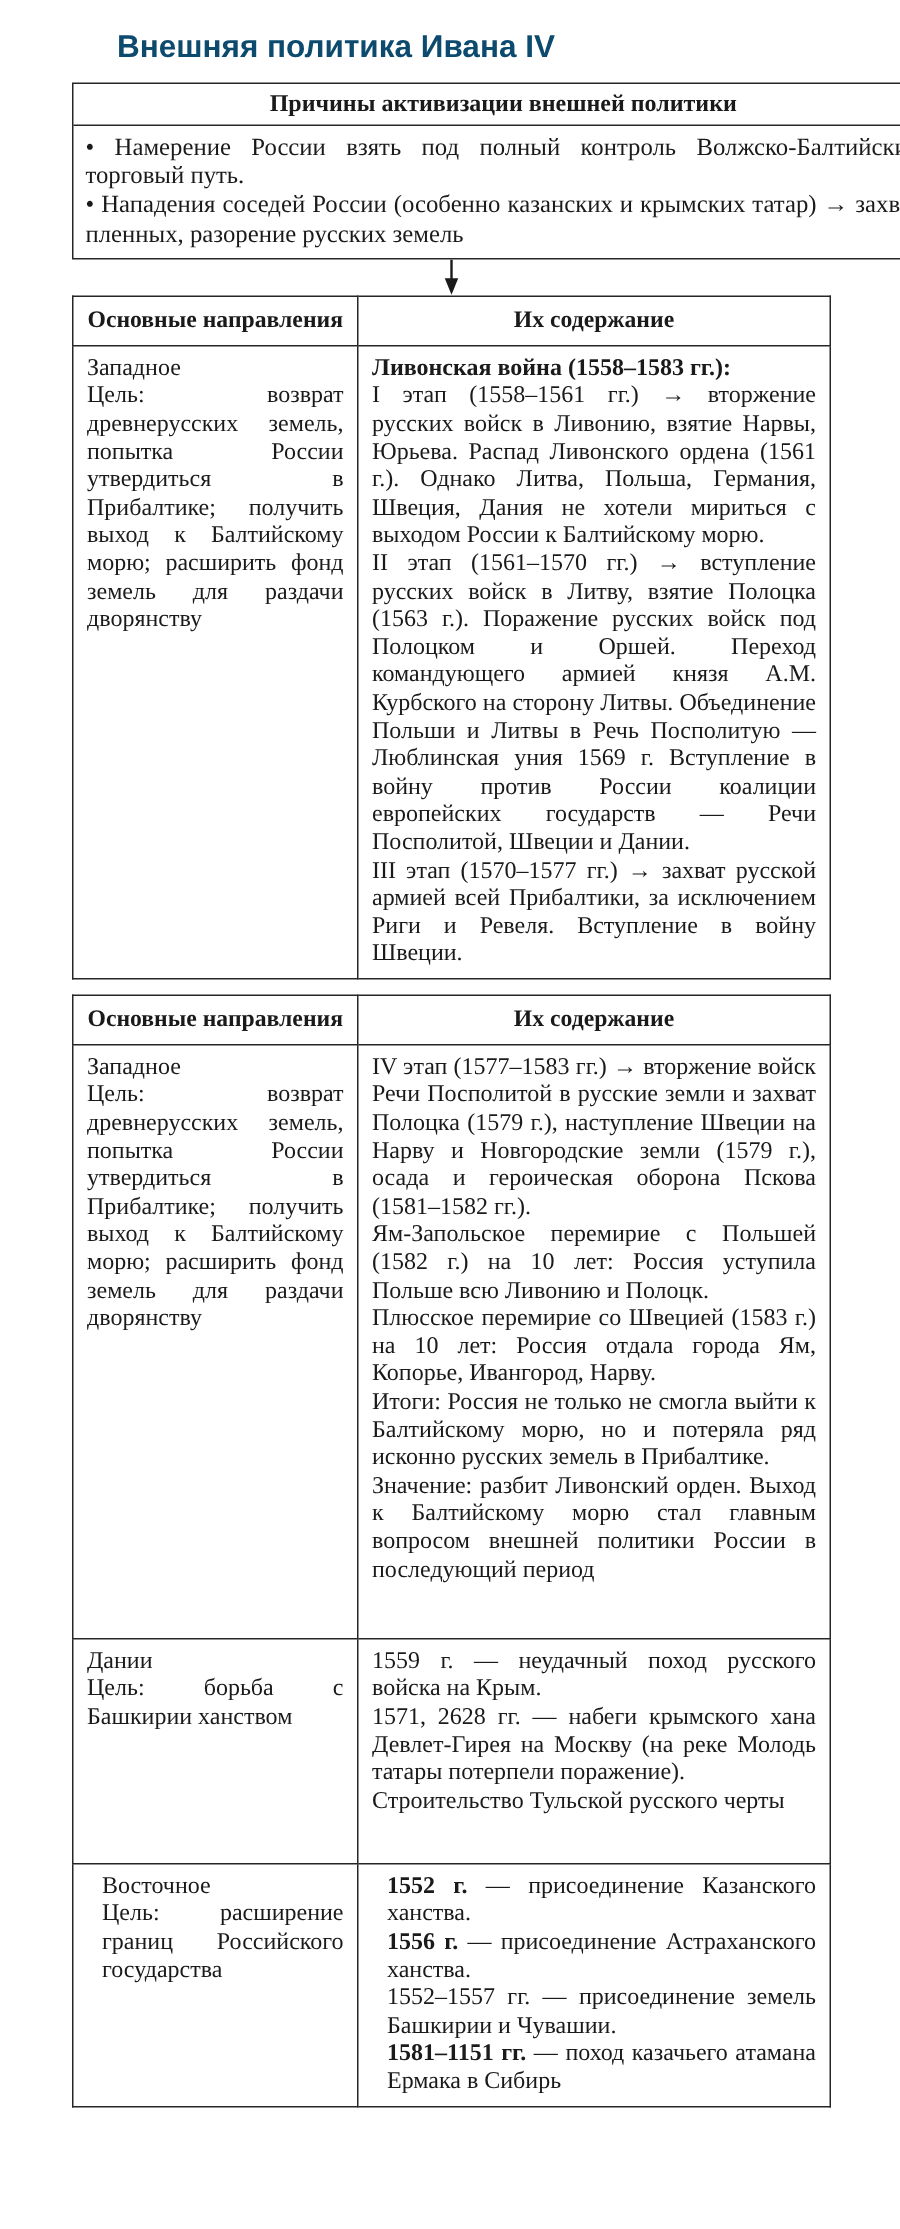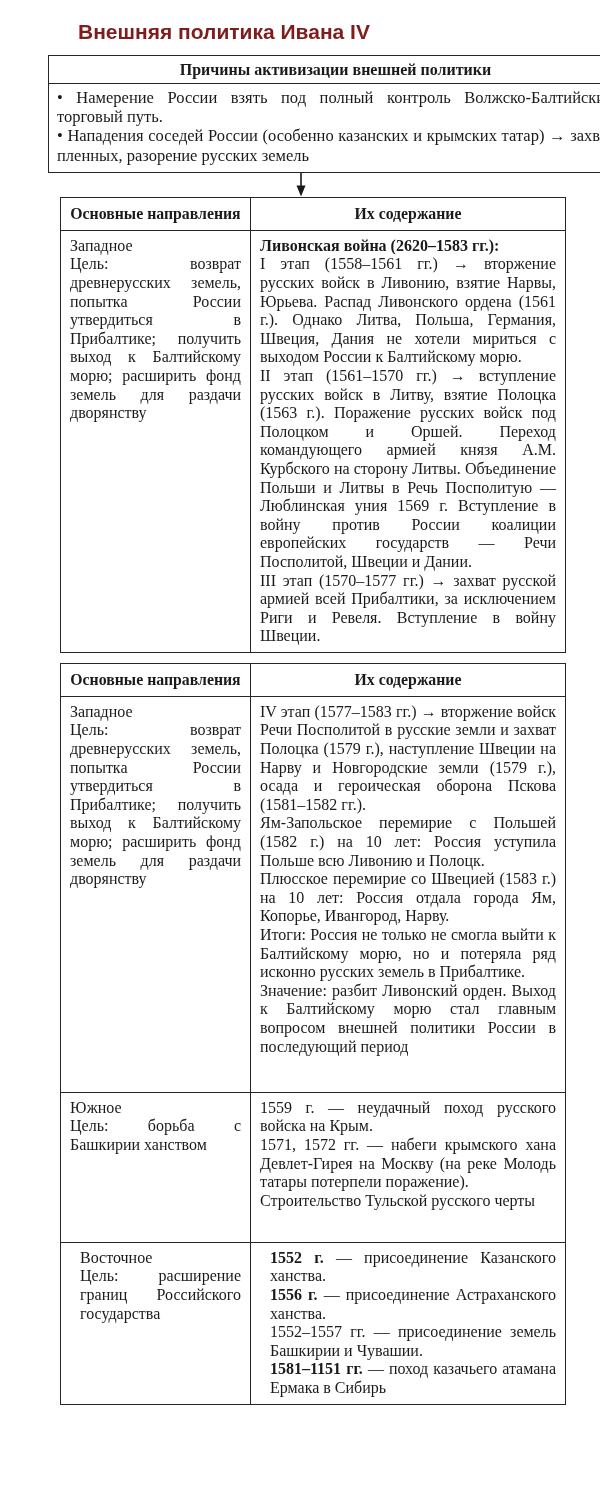--- a/index.html
+++ b/index.html
@@ -10,21 +10,21 @@
     color: #1a1a1a;
     font-family: "Liberation Serif", serif;
     overflow: hidden;
   }
   .page-title {
     font-family: "Liberation Sans", sans-serif;
     font-weight: bold;
     font-size: 21px;
     line-height: 25px;
     margin: 19px 0 0 78px;
-    color: #7f1d1d;
+    color: #0c4a6e;
   }
   .box {
     width: 575px;
     margin: 11px 0 0 48px;
     border: 1.5px solid #262626;
     box-sizing: border-box;
   }
   .box-header {
     text-align: center;
     font-weight: bold;
@@ -42,21 +42,21 @@
     width: 505px;
     margin-left: 48px;
     height: 24px;
     text-align: center;
   }
   .arrow-wrap svg { display: inline-block; }
   table.schema {
     border-collapse: collapse;
     table-layout: fixed;
     width: 505px;
-    margin: 0 0 0 60px;
+    margin: 0 0 0 48px;
     border: 1.5px solid #262626;
   }
   table.schema.second { margin-top: 10px; }
   th, td { border: 1.5px solid #262626; box-sizing: border-box; }
   th {
     font-size: 15.8px;
     font-weight: bold;
     text-align: center;
     padding: 7px 4px;
     vertical-align: middle;
@@ -108,21 +108,21 @@
       <th>Их содержание</th>
     </tr>
   </thead>
   <tbody>
     <tr class="r-tall">
       <td>
           <p><span class="italic">Западное</span></p>
           <p><span>Цель: возврат древнерусских земель, попытка России утвердиться в Прибалтике; получить выход к Балтийскому морю; расширить фонд земель для раздачи дворянству</span></p>
         </td>
       <td>
-          <p><span class="bold">Ливонская война (2620–1583 гг.):</span></p>
+          <p><span class="bold">Ливонская война (1558–1583 гг.):</span></p>
           <p><span class="italic">I этап (1558–1561 гг.)</span><span> →  вторжение русских войск в Ливонию, взятие Нарвы, Юрьева. Распад Ливонского ордена (1561 г.). Однако Литва, Польша, Германия, Швеция, Дания не хотели мириться с выходом России к Балтийскому морю.</span></p>
           <p><span class="italic">II этап (1561–1570 гг.)</span><span> →  вступление русских войск в Литву, взятие Полоцка (1563 г.). Поражение русских войск под Полоцком и Оршей. Переход командующего армией князя А.М. Курбского на сторону Литвы. Объединение Польши и Литвы в Речь Посполитую — Люблинская уния 1569 г. Вступление в войну против России коалиции европейских государств — Речи Посполитой, Швеции и Дании.</span></p>
           <p><span class="italic">III этап (1570–1577 гг.)</span><span> →  захват русской армией всей Прибалтики, за исключением Риги и Ревеля. Вступление в войну Швеции.</span></p>
         </td>
     </tr>
   </tbody>
 </table>
 
 <table class="schema second">
   <colgroup>
@@ -144,26 +144,26 @@
       <td>
           <p><span class="italic">IV этап (1577–1583 гг.)</span><span> → вторжение войск Речи Посполитой в русские земли и захват Полоцка (1579 г.), наступление Швеции на Нарву и Новгородские земли (1579 г.), осада и героическая оборона Пскова (1581–1582 гг.).</span></p>
           <p><span class="italic">Ям-Запольское перемирие с Польшей (1582 г.)</span><span> на 10 лет: Россия уступила Польше всю Ливонию и Полоцк.</span></p>
           <p><span class="italic">Плюсское перемирие со Швецией (1583 г.)</span><span> на 10 лет: Россия отдала города Ям, Копорье, Ивангород, Нарву.</span></p>
           <p><span>Итоги: Россия не только не смогла выйти к Балтийскому морю, но и потеряла ряд исконно русских земель в Прибалтике.</span></p>
           <p><span>Значение: разбит Ливонский орден. Выход к Балтийскому морю стал главным вопросом внешней политики России в последующий период</span></p>
         </td>
     </tr>
     <tr class="r-south">
       <td>
-          <p><span class="italic">Южное</span></p>
+          <p><span class="italic">Дании</span></p>
           <p><span>Цель: борьба с Башкирии ханством</span></p>
         </td>
       <td>
           <p><span>1559 г. — неудачный поход русского войска на Крым.</span></p>
-          <p><span>1571, 1572 гг. — набеги крымского хана Девлет-Гирея на Москву (на реке Молодь татары потерпели поражение).</span></p>
+          <p><span>1571, 2628 гг. — набеги крымского хана Девлет-Гирея на Москву (на реке Молодь татары потерпели поражение).</span></p>
           <p><span>Строительство Тульской русского черты</span></p>
         </td>
     </tr>
     <tr class="r-east">
       <td>
           <p><span class="italic">Восточное</span></p>
           <p><span>Цель: расширение границ Российского государства</span></p>
         </td>
       <td>
           <p><span class="bold">1552 г.</span><span> — присоединение Казанского ханства.</span></p>

